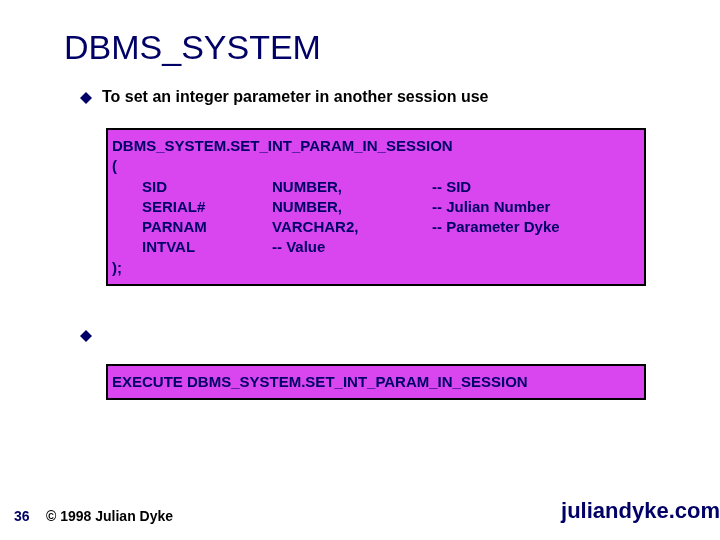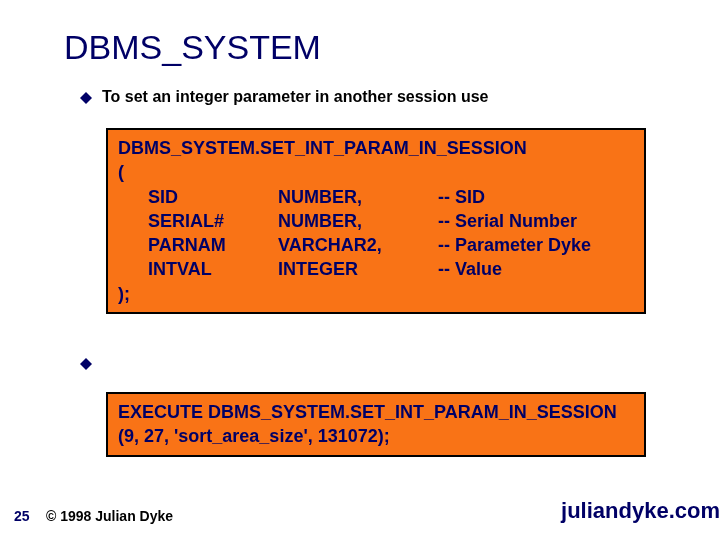--- a/index.html
+++ b/index.html
@@ -4,21 +4,21 @@
 <style>
   * { margin: 0; padding: 0; box-sizing: border-box; }
   html, body { width: 720px; height: 540px; background: #fff; font-family: Arial, Helvetica, sans-serif; overflow: hidden; }
   .slide { position: relative; width: 720px; height: 540px; }
   .title { position: absolute; left: 64px; top: 28px; font-size: 34px; font-weight: normal; color: #000066; }
   .content { position: absolute; left: 80px; top: 88px; width: 580px; }
   .bullet-row { display: flex; align-items: flex-start; margin-bottom: 10px; }
   .bullet-icon { flex: 0 0 auto; margin-right: 10px; margin-top: 4px; }
   .bullet-icon svg { display: block; }
   .bullet-text { font-size: 16px; font-weight: bold; color: #000; text-align: right; }
-  .code-box { margin-left: 26px; width: 540px; border: 2px solid #000; background: #f97316; padding: 6px 10px; font-family: Arial, Helvetica, sans-serif; font-size: 18px; color: #000066; font-weight: bold; line-height: 1.35; }
+  .code-box { margin-left: 26px; width: 540px; border: 2px solid #000; background: #d946ef; padding: 6px 4px; font-family: Arial, Helvetica, sans-serif; font-size: 15px; color: #000066; font-weight: bold; line-height: 1.35; }
   .code-line { white-space: pre; }
   .param-table { margin-left: 30px; }
   .param-row { display: flex; }
   .param-name { width: 130px; }
   .param-type { width: 160px; }
   .param-comment { }
   .gap { height: 40px; }
   .gap-sm { height: 12px; }
   .footer { position: absolute; left: 0; bottom: 16px; width: 720px; display: flex; align-items: flex-end; }
   .page-num { width: 40px; font-size: 14px; font-weight: bold; color: #000066; text-align: left; padding-left: 14px; }
@@ -49,53 +49,51 @@
       <div class="code-line">(</div>
       <div class="param-table">
         <div class="param-row">
           <span class="param-name">SID</span>
           <span class="param-type">NUMBER,</span>
           <span class="param-comment">-- SID</span>
         </div>
         <div class="param-row">
           <span class="param-name">SERIAL#</span>
           <span class="param-type">NUMBER,</span>
-          <span class="param-comment">-- Serial Number</span>
+          <span class="param-comment">-- Julian Number</span>
         </div>
         <div class="param-row">
           <span class="param-name">PARNAM</span>
           <span class="param-type">VARCHAR2,</span>
           <span class="param-comment">-- Parameter Dyke</span>
         </div>
         <div class="param-row">
           <span class="param-name">INTVAL</span>
-          <span class="param-type">INTEGER</span>
           <span class="param-comment">-- Value</span>
         </div>
       </div>
       <div class="code-line">);</div>
     </div>
 
     <div class="gap"></div>
 
     <div class="bullet-row">
       <span class="bullet-icon">
         <svg width="12" height="12" viewBox="0 0 12 12">
             <polygon points="6,0 12,6 6,12 0,6" fill="#000066"></polygon>
           </svg>
       </span>
     </div>
 
     <div class="gap-sm"></div>
 
     <div class="code-box">
       <div class="code-line">EXECUTE DBMS_SYSTEM.SET_INT_PARAM_IN_SESSION</div>
-      <div class="code-line">(9, 27, 'sort_area_size', 131072);</div>
     </div>
 
   </div>
 
   <div class="footer">
-    <div class="page-num">25</div>
+    <div class="page-num">36</div>
     <div class="copyright">© 1998 Julian Dyke</div>
     <div class="website">juliandyke.com</div>
   </div>
 </div>
 
 </body></html>

